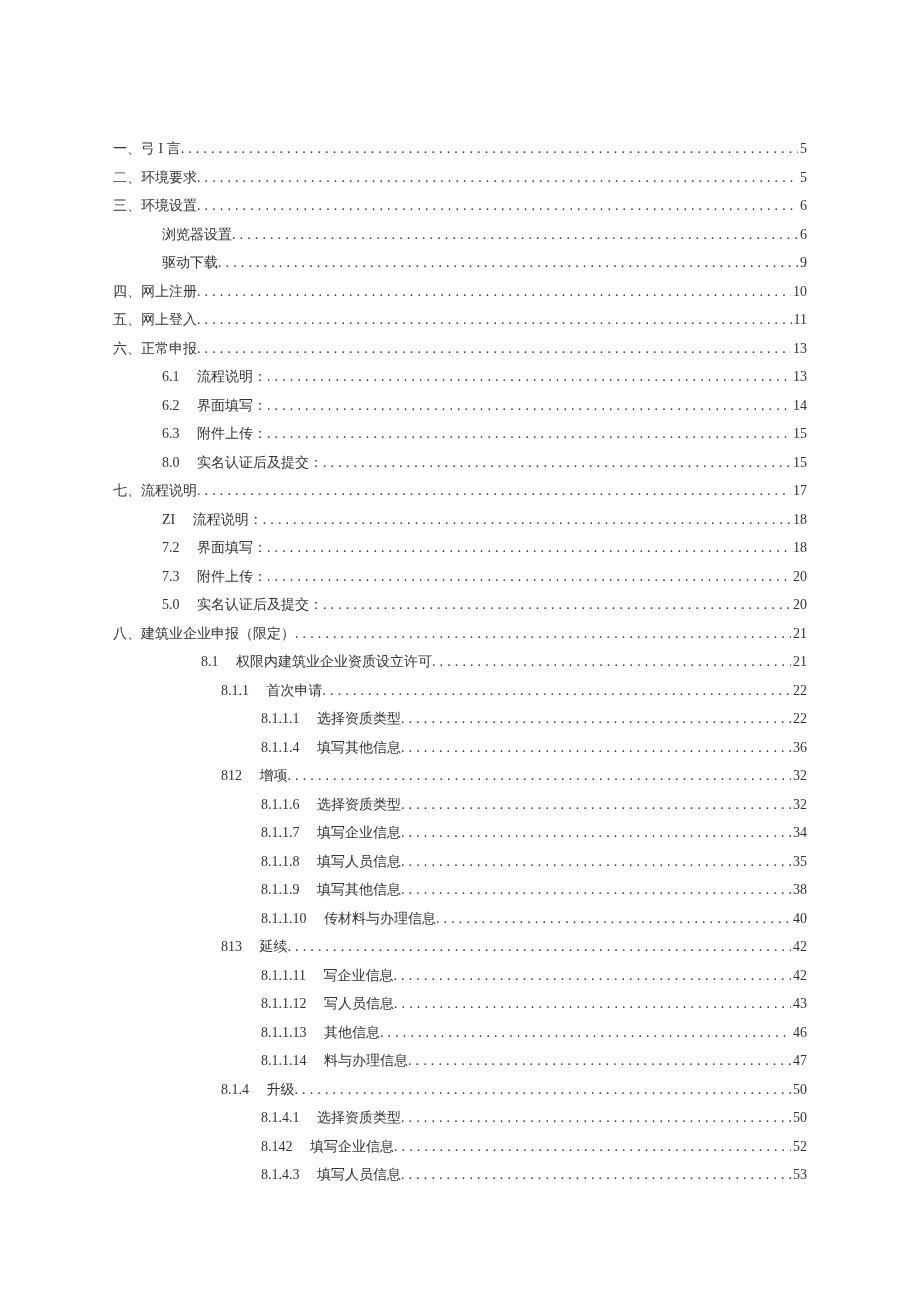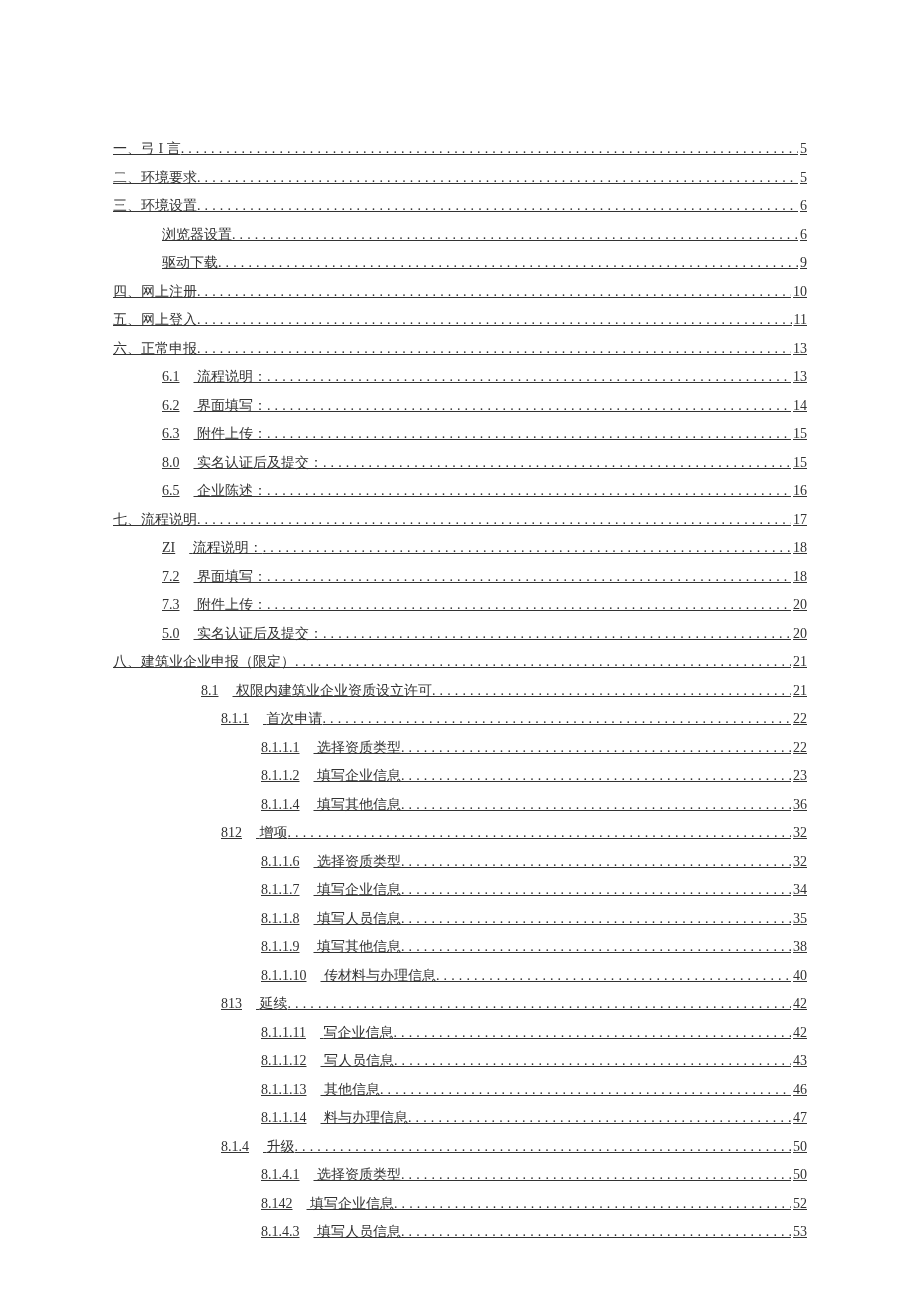--- a/index.html
+++ b/index.html
@@ -11,21 +11,20 @@
       width: 920px;
       height: 1301px;
       padding: 140px 113px 100px 113px;
     }
     .toc-line {
       display: flex;
       align-items: baseline;
       margin-bottom: 10.5px;
       white-space: nowrap;
       overflow: hidden;
-      text-decoration: underline;
     }
     .toc-label {
       flex-shrink: 0;
     }
     .toc-dots {
       flex: 1;
       overflow: hidden;
       min-width: 0;
     }
     .toc-dots::before {
@@ -102,25 +101,20 @@
     <div class="toc-line lvl2">
       <span class="toc-label"><span class="num-wide">6.3</span>  <span>附件上传：</span></span>
       <span class="toc-dots"></span>
       <span class="toc-page">15</span>
     </div>
     <div class="toc-line lvl2">
       <span class="toc-label"><span class="num-wide">8.0</span>  <span>实名认证后及提交：</span></span>
       <span class="toc-dots"></span>
       <span class="toc-page">15</span>
     </div>
-    <div class="toc-line lvl2">
-      <span class="toc-label"><span class="num-wide">6.5</span>  <span>企业陈述：</span></span>
-      <span class="toc-dots"></span>
-      <span class="toc-page">16</span>
-    </div>
     <div class="toc-line lvl0">
       <span class="toc-label"><span class="">七、</span><span>流程说明 </span></span>
       <span class="toc-dots"></span>
       <span class="toc-page">17</span>
     </div>
     <div class="toc-line lvl2">
       <span class="toc-label"><span class="num-wide">ZI</span>  <span>流程说明：</span></span>
       <span class="toc-dots"></span>
       <span class="toc-page">18</span>
     </div>
@@ -151,25 +145,20 @@
     </div>
     <div class="toc-line lvl4">
       <span class="toc-label"><span class="num-wide">8.1.1</span>  <span>首次申请 </span></span>
       <span class="toc-dots"></span>
       <span class="toc-page">22</span>
     </div>
     <div class="toc-line lvl5">
       <span class="toc-label"><span class="num-wide">8.1.1.1</span>  <span>选择资质类型</span></span>
       <span class="toc-dots"></span>
       <span class="toc-page">22</span>
-    </div>
-    <div class="toc-line lvl5">
-      <span class="toc-label"><span class="num-wide">8.1.1.2</span>  <span>填写企业信息</span></span>
-      <span class="toc-dots"></span>
-      <span class="toc-page">23</span>
     </div>
     <div class="toc-line lvl5">
       <span class="toc-label"><span class="num-wide">8.1.1.4</span>  <span>填写其他信息</span></span>
       <span class="toc-dots"></span>
       <span class="toc-page">36</span>
     </div>
     <div class="toc-line lvl4">
       <span class="toc-label"><span class="num-wide">812</span> <span>增项</span></span>
       <span class="toc-dots"></span>
       <span class="toc-page">32</span>

